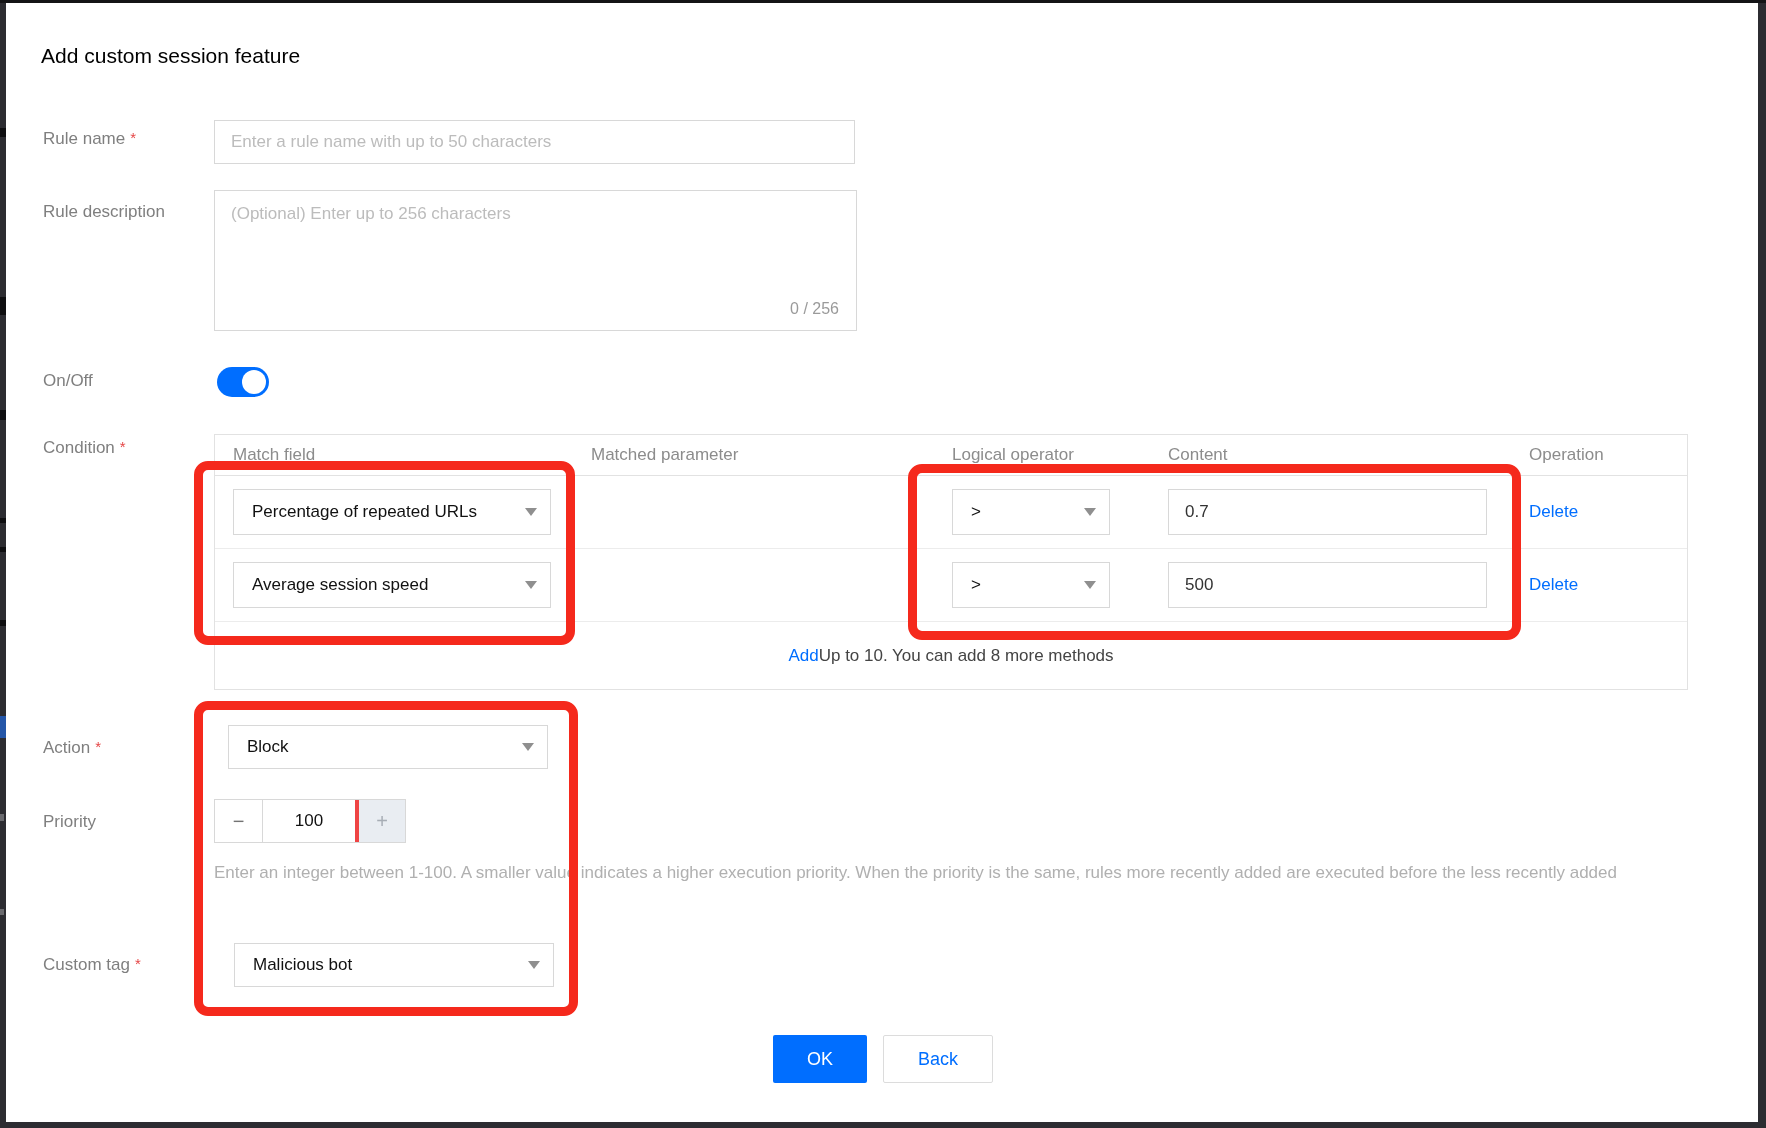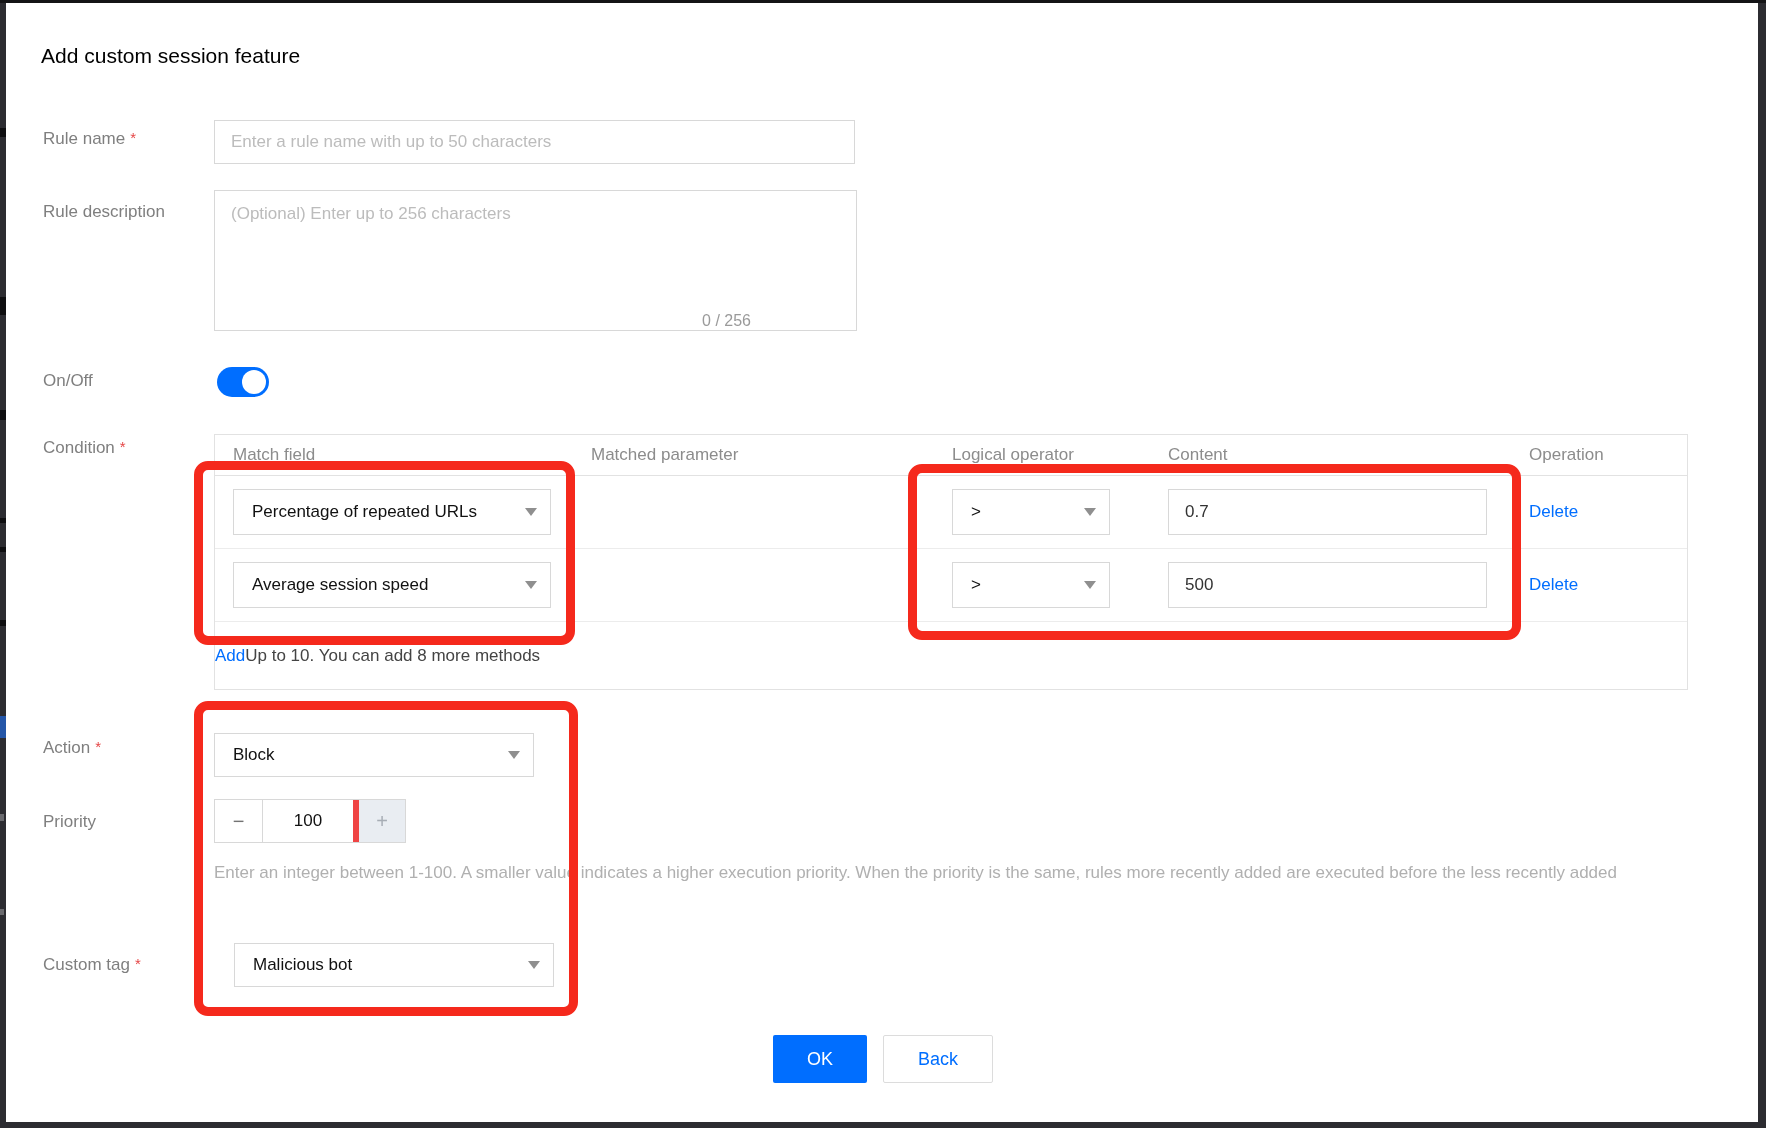--- a/index.html
+++ b/index.html
@@ -24,21 +24,21 @@
               font-size:17px; color:#333; padding:13px 16px; outline:none; resize:none; }
   .counter { font-size:16px; color:#9a9a9a; }
 
   .toggle { left:217px; top:367px; width:52px; height:30px; border-radius:15px; background:#006eff; cursor:pointer; }
   .knob { position:absolute; right:3px; top:3px; width:24px; height:24px; border-radius:50%; background:#fff; }
 
   .cond-table { left:214px; top:434px; width:1474px; border:1px solid #e2e2e2; background:#fff; }
   .t-row { display:flex; align-items:center; }
   .t-head { height:41px; color:#8c8c8c; font-size:17px; border-bottom:1px solid #e2e2e2; }
   .t-data { height:73px; border-bottom:1px solid #ececec; }
-  .t-add { height:67px; gap:0; font-size:17px; }
+  .t-add { height:67px; justify-content:center; gap:0; font-size:17px; }
   .c1 { width:376px; padding-left:18px; }
   .c2 { width:361px; }
   .c3 { width:216px; }
   .c4 { width:358px; }
   .c5 { flex:1; padding-left:3px; }
 
   .sel { height:46px; background:#fff; border:1px solid #d8d8d8; display:flex; align-items:center;
          justify-content:space-between; padding:0 13px 0 18px; font-size:17px; color:#111; cursor:pointer; }
   .sel.w1 { width:318px;gap:14px; }
   .sel.w3 { width:158px; }
@@ -46,21 +46,21 @@
   .caret { width:0; height:0; border-left:6px solid transparent; border-right:6px solid transparent;
            border-top:8px solid #8f8f8f; flex:none; margin-left:8px; }
   input.cell { width:319px; height:46px; }
   .link { color:#006eff; font-size:17px; cursor:pointer; text-decoration:none; }
   .add-hint { color:#444; }
 
   .stepper { left:214px; top:799px; display:flex; border:1px solid #d8d8d8; width:192px; height:44px; }
   .step-btn { width:48px; display:flex; align-items:center; justify-content:center; font-size:20px;
               color:#737373; background:#fff; border-right:1px solid #d8d8d8; cursor:pointer; }
   .step-val { width:96px; display:flex; align-items:center; justify-content:center; font-size:17px;
-              color:#111; background:#fff; border-right:6px solid #ef4444; }
+              color:#111; background:#fff; border-right:4px solid #ef4444; }
   .step-btn.plus { width:46px; background:#e9edf2; color:#a7adb5; border-right:none; }
 
   .hint { left:214px; top:858px; width:1480px; font-size:17px; line-height:29px; color:#b0b0b0; }
 
   .btn { display:flex; align-items:center; justify-content:center; font-size:18px; cursor:pointer; }
   .btn-ok { left:773px; top:1035px; width:94px; height:48px; background:#006eff; color:#fff; border-radius:2px; }
   .btn-back { left:883px; top:1035px; width:110px; height:48px; background:#fff; color:#006eff;
               border:1px solid #dcdcdc; border-radius:2px; }
 
   .anno { position:absolute; border:9px solid #f5291c; border-radius:14px; pointer-events:none; }
@@ -84,21 +84,21 @@
 
   <div class="abs page-title">Add custom session feature</div>
 
   <div class="abs flabel" style="top:129px;">
     <span>Rule name</span><span class="req">*</span>
   </div>
   <input class="abs txt" style="left: 214px; top: 120px; width: 641px; height: 44px;" placeholder="Enter a rule name with up to 50 characters">
 
   <div class="abs flabel" style="top:202px;">Rule description</div>
   <textarea class="abs txt" style="left: 214px; top: 190px; width: 643px; height: 141px;" placeholder="(Optional) Enter up to 256 characters"></textarea>
-  <div class="abs counter" style="left:614px;top:312px;width:225px;text-align:center;">0 / 256</div>
+  <div class="abs counter" style="left:614px;top:300px;width:225px;text-align:right;">0 / 256</div>
 
   <div class="abs flabel" style="top:371px;">On/Off</div>
   <div class="abs toggle">
     <div class="knob"></div>
   </div>
 
   <div class="abs flabel" style="top:438px;">
     <span>Condition</span><span class="req">*</span>
   </div>
 
@@ -157,21 +157,21 @@
 
     <div class="t-row t-add">
       <a class="link">Add</a>
       <span class="add-hint">Up to 10. You can add 8 more methods</span>
     </div>
   </div>
 
   <div class="abs flabel" style="top:738px;">
     <span>Action</span><span class="req">*</span>
   </div>
-  <div class="abs sel big" style="left:214px;top:725px;margin-top:8px;">
+  <div class="abs sel big" style="left:228px;top:725px;">
     <span>Block</span>
     <span class="caret"></span>
   </div>
 
   <div class="abs flabel" style="top:812px;">Priority</div>
   <div class="abs stepper">
     <div class="step-btn">
       <span>−</span>
     </div>
     <div class="step-val">100</div>

